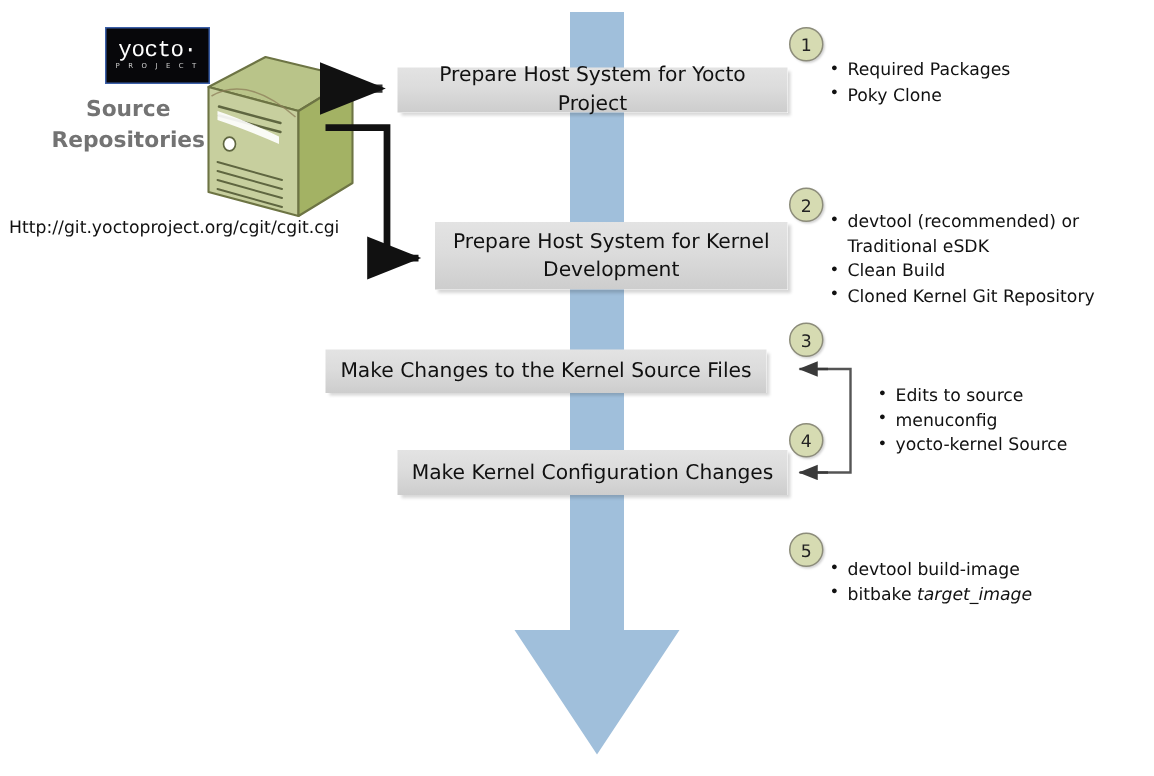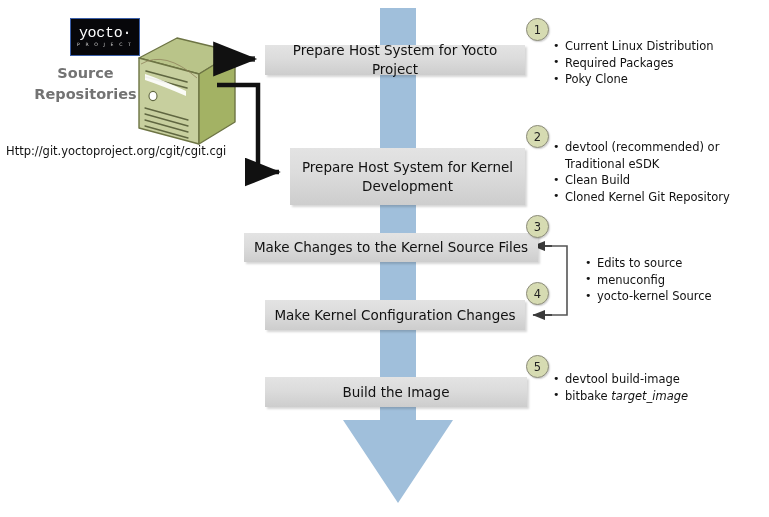--- a/index.html
+++ b/index.html
@@ -102,22 +102,22 @@
     display: flex;
     align-items: center;
     justify-content: center;
     text-align: center;
     font-size: 13.5px;
     color: #111;
     line-height: 19px;
     padding: 0 6px;
   }
   #box1 { left: 265px; top: 45px;  width: 260px; height: 30px; }
-  #box2 { left: 290px; top: 148px; width: 235px; height: 57px; }
-  #box3 { left: 244px; top: 233px; width: 294px; height: 29px; }
+  #box2 { left: 290px; top: 148px; width: 235px; height: 45px; }
+  #box3 { left: 217px; top: 233px; width: 294px; height: 29px; }
   #box4 { left: 265px; top: 300px; width: 260px; height: 30px; }
   #box5 { left: 265px; top: 377px; width: 262px; height: 30px; }
 
   
   .step-num {
     position: absolute;
     width: 23px;
     height: 23px;
     border-radius: 50%;
     background: #d6dbb2;
@@ -247,31 +247,29 @@
       <path d="M545,246 L567,246 L567,315 L545,315" stroke="#555555" stroke-width="1.6" fill="none" stroke-linejoin="miter"></path>
       <path d="M552,246 L533,246" stroke="#3a3a3a" stroke-width="1.6" fill="none" marker-end="url(#arrowGray)"></path>
       <path d="M552,315 L533,315" stroke="#3a3a3a" stroke-width="1.6" fill="none" marker-end="url(#arrowGray)"></path>
     </g>
   </svg>
 
   <div class="pbox" id="box1">Prepare Host System for Yocto Project</div>
   <div class="pbox" id="box2">Prepare Host System for Kernel Development</div>
   <div class="pbox" id="box3">Make Changes to the Kernel Source Files</div>
   <div class="pbox" id="box4">Make Kernel Configuration Changes</div>
-  <div class="pbox" id="box5">Build the Image</div>
 
   <div class="step-num" id="num1">1</div>
   <div class="step-num" id="num2">2</div>
   <div class="step-num" id="num3">3</div>
   <div class="step-num" id="num4">4</div>
   <div class="step-num" id="num5">5</div>
 
   <div class="notes" id="notes1">
     <ul>
-      <li>Current Linux Distribution</li>
       <li>Required Packages</li>
       <li>Poky Clone</li>
     </ul>
   </div>
 
   <div class="notes" id="notes2">
     <ul>
       <li class="wrap">devtool (recommended) or Traditional eSDK</li>
       <li>Clean Build</li>
       <li>Cloned Kernel Git Repository</li>

